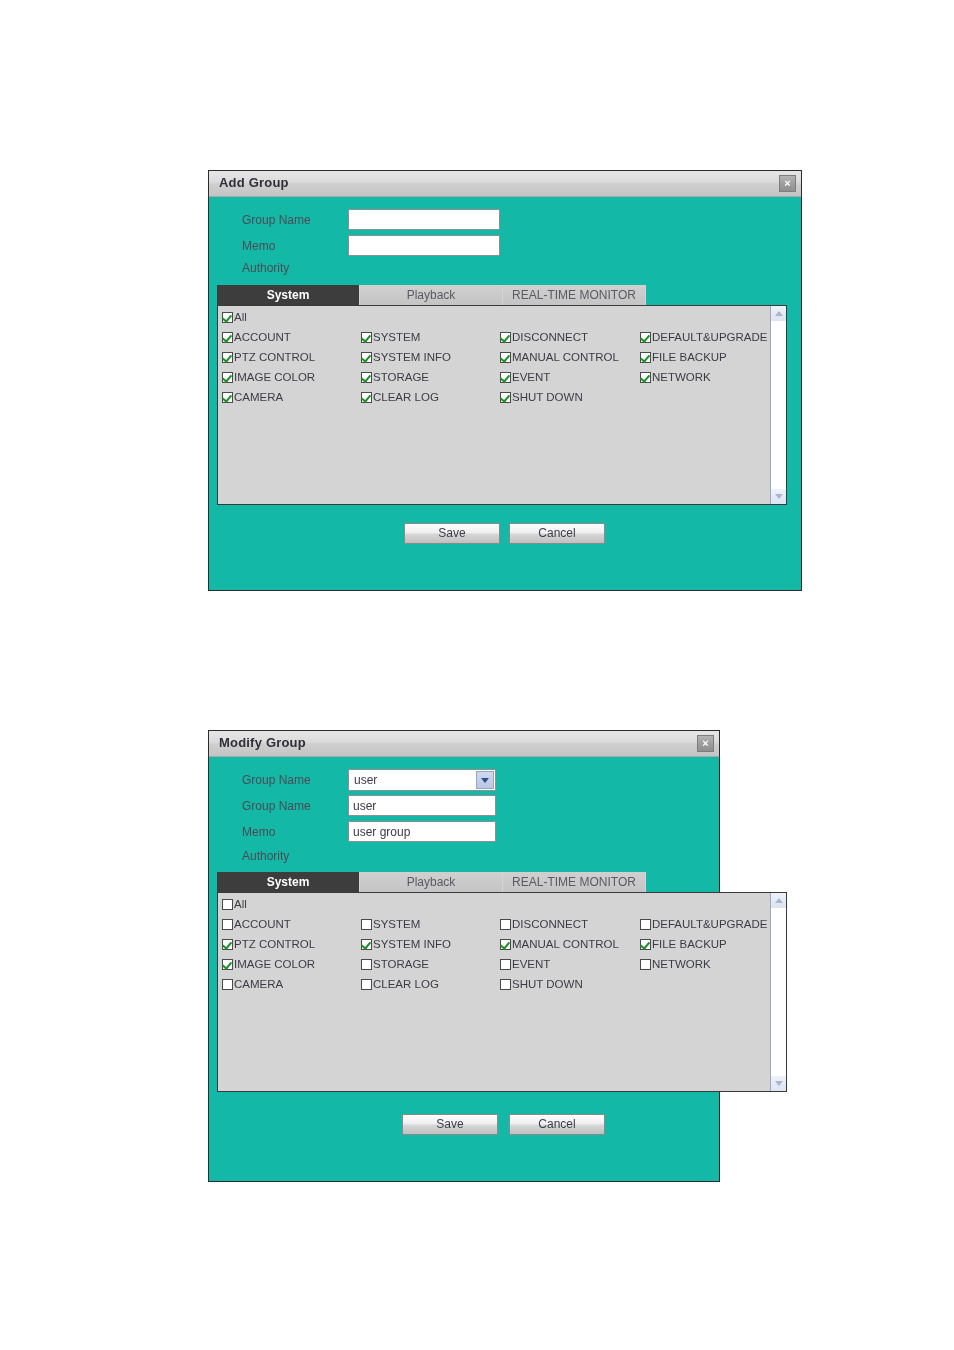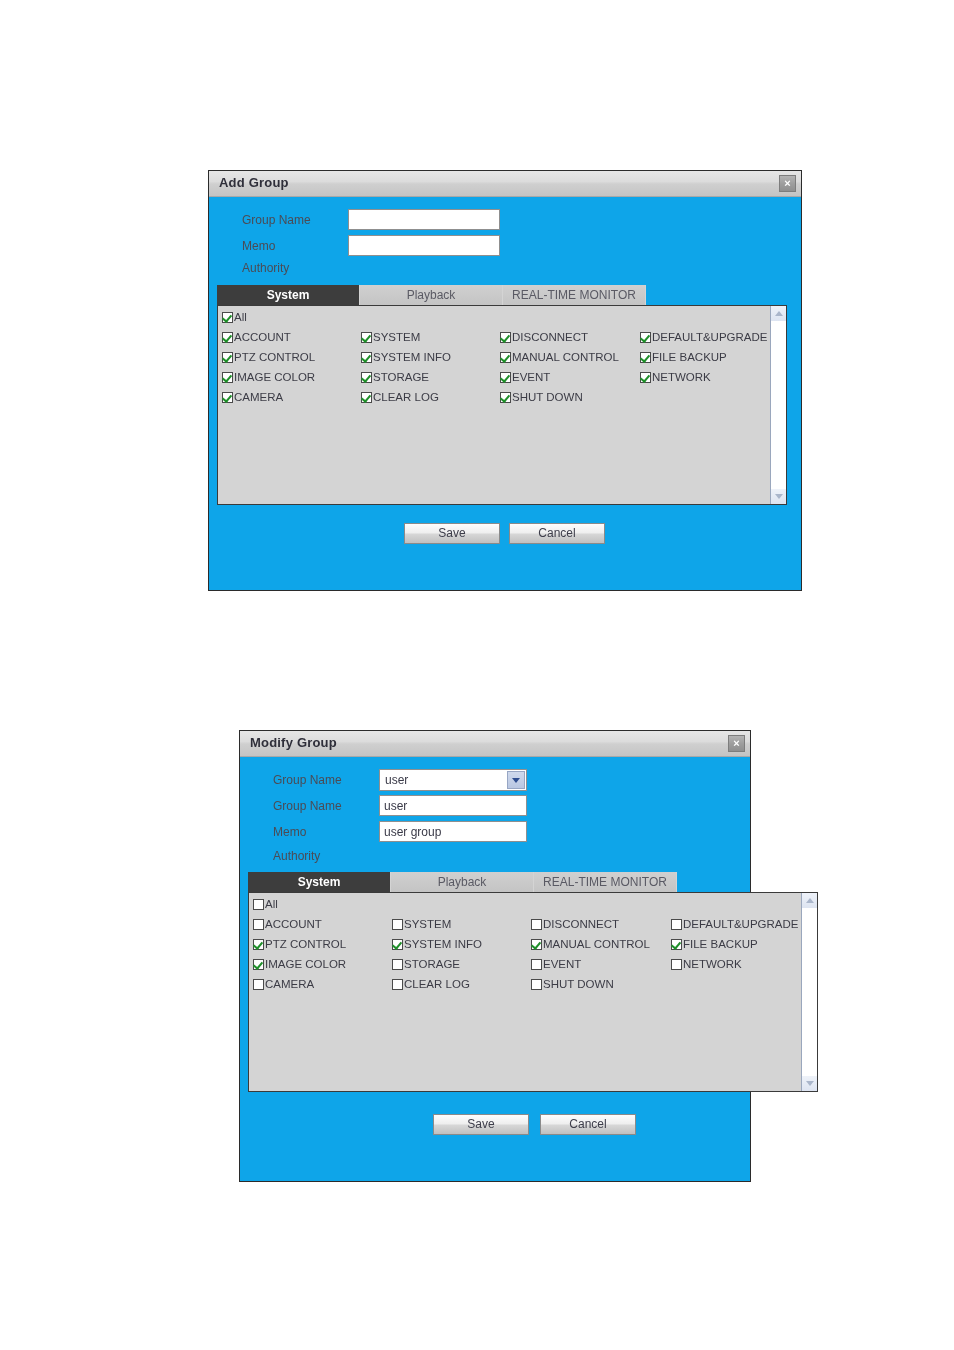--- a/index.html
+++ b/index.html
@@ -12,36 +12,35 @@
     width: 954px;
     height: 1350px;
     position: relative;
     font-family: "Liberation Sans", sans-serif;
     -webkit-font-smoothing: none;
   }
 
   
   .dialog {
     position: absolute;
-    background: #0ea5e9;
+    background: #14b8a6;
     border: 1px solid #2b2b2b;
     box-sizing: border-box;
   }
   #dlg-add {
     left: 208px;
     top: 170px;
     width: 594px;
     height: 421px;
   }
   #dlg-modify {
     left: 208px;
     top: 730px;
     width: 512px;
     height: 452px;
-    margin-left: 31px;
   }
 
   
   .titlebar {
     position: relative;
     height: 26px;
     background: linear-gradient(to bottom, #e6e6e6 0%, #dcdcdc 42%, #cfcfcf 52%, #c4c4c4 100%);
     border-bottom: 1px solid #a8a8a8;
     box-sizing: border-box;
   }

